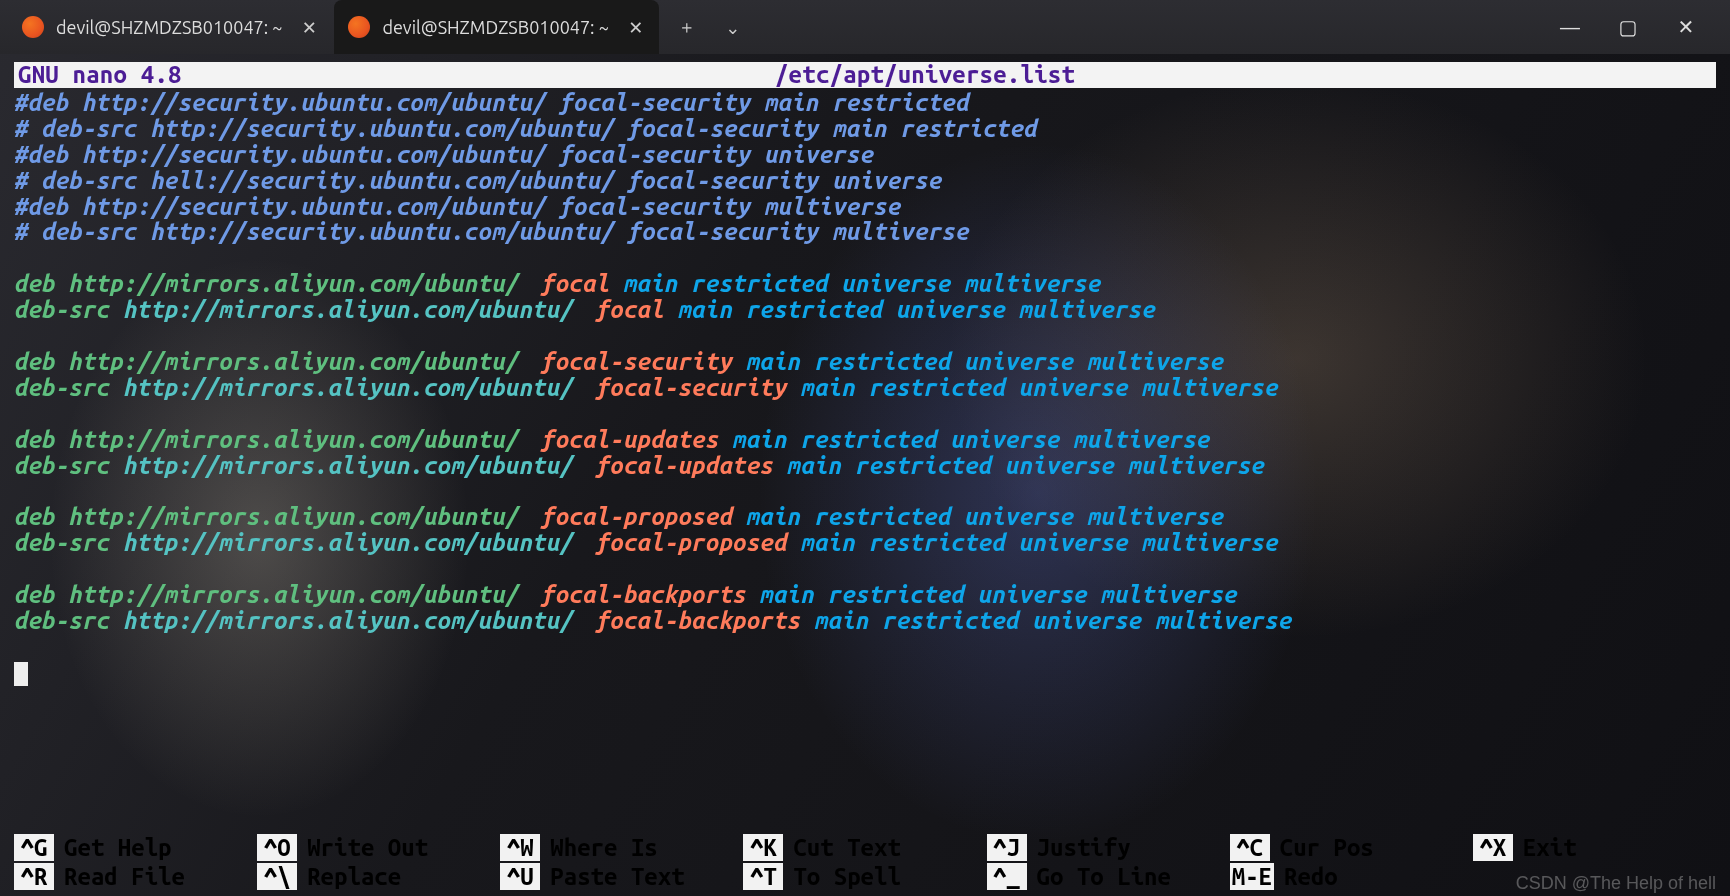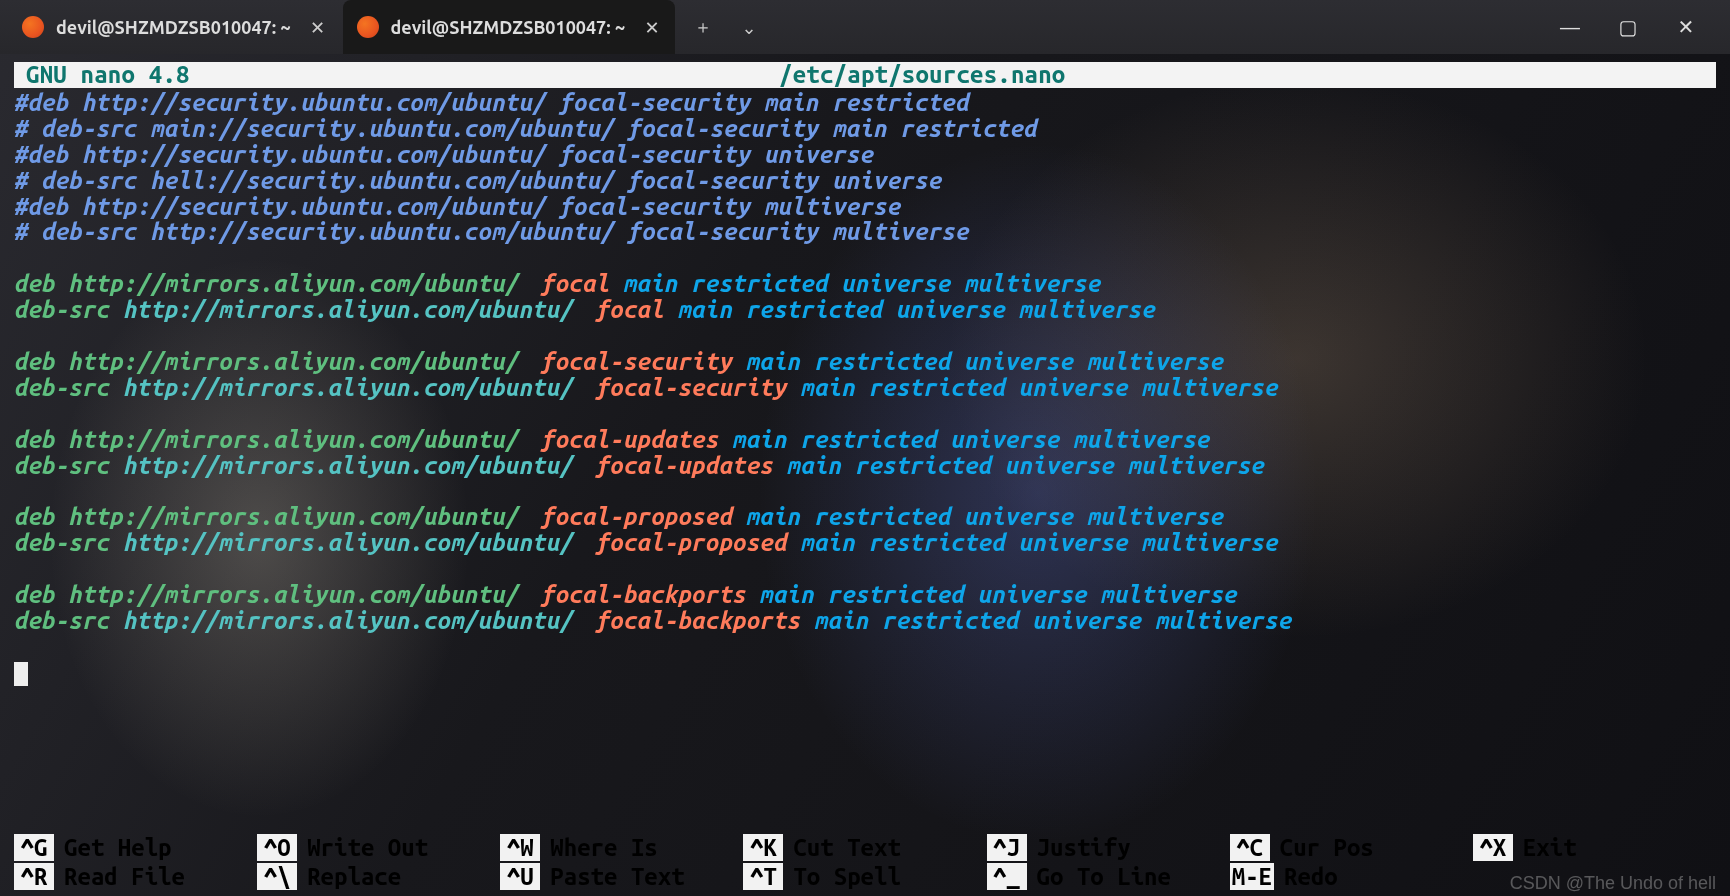--- a/index.html
+++ b/index.html
@@ -38,21 +38,21 @@
   height:100%;
   border-radius:8px 8px 0 0;
   margin-right:2px;
 }
 .tab.active { background:#191919; }
 .tab-icon {
   width:22px; height:22px; border-radius:50%;
   background:radial-gradient(circle at 35% 35%,#f47421,#e95420 60%,#c7411a);
   margin-right:12px;
 }
-.tab-title { margin-right:18px; white-space:nowrap;font-weight:bold; }
+.tab-title { margin-right:18px; white-space:nowrap; }
 .tab-close {
   width:18px; height:18px; display:flex; align-items:center; justify-content:center;
   color:#ccc; cursor:pointer;
 }
 .newtab, .caret {
   width:40px; height:40px;
   display:flex; align-items:center; justify-content:center;
   margin-left:6px; color:#ccc; cursor:pointer;
 }
 .winctrl { margin-left:auto; display:flex; gap:14px; padding-right:14px; }
@@ -60,23 +60,23 @@
 
 .term {
   position:relative;
   z-index:1;
   padding:8px 14px 0;
   line-height:1.08;
   letter-spacing:0.2px;
   font-weight:600;
 }
 .header {
-  background:#f3f3f3; color:#0f766e;
+  background:#f3f3f3; color:#4c1d95;
   display:flex;
-  padding:0 12px;
+  padding:0 4px;
   margin-bottom:2px;
 }
 .header .fname { position:absolute; left:50%; transform:translateX(-30%); }
 .row { white-space:pre;font-style:italic; }
 .row span { white-space:pre; }
 .c-comment { color:#6f9ae6; }
 .c-key { color:#5fbf7f; }
 .c-url { color:#5fbf7f; }
 .c-url2 { color:#55c3c3; }
 .c-dist { color:#ff7b5b;margin-left:9px; }
@@ -137,25 +137,25 @@
   <div class="winctrl">
     <div>—</div>
     <div>▢</div>
     <div class="close">✕</div>
   </div>
 </div>
 
 <div class="term">
   <div class="header">
     <span>GNU nano 4.8</span>
-    <span class="fname">/etc/apt/sources.nano</span>
+    <span class="fname">/etc/apt/universe.list</span>
   </div>
   <div id="content">
       <div class="row"><span class="c-comment">#deb http://security.ubuntu.com/ubuntu/ focal-security main restricted</span></div>
-      <div class="row"><span class="c-comment"># deb-src main://security.ubuntu.com/ubuntu/ focal-security main restricted</span></div>
+      <div class="row"><span class="c-comment"># deb-src http://security.ubuntu.com/ubuntu/ focal-security main restricted</span></div>
       <div class="row"><span class="c-comment">#deb http://security.ubuntu.com/ubuntu/ focal-security universe</span></div>
       <div class="row"><span class="c-comment"># deb-src hell://security.ubuntu.com/ubuntu/ focal-security universe</span></div>
       <div class="row"><span class="c-comment">#deb http://security.ubuntu.com/ubuntu/ focal-security multiverse</span></div>
       <div class="row"><span class="c-comment"># deb-src http://security.ubuntu.com/ubuntu/ focal-security multiverse</span></div>
       <div class="row">&nbsp;</div>
       <div class="row"><span class="c-key">deb </span><span class="c-url">http://mirrors.aliyun.com/ubuntu/ </span><span class="c-dist">focal </span><span class="c-comp">main restricted universe multiverse</span></div>
       <div class="row"><span class="c-key">deb-src </span><span class="c-url2">http://mirrors.aliyun.com/ubuntu/ </span><span class="c-dist">focal </span><span class="c-comp">main restricted universe multiverse</span></div>
       <div class="row">&nbsp;</div>
       <div class="row"><span class="c-key">deb </span><span class="c-url">http://mirrors.aliyun.com/ubuntu/ </span><span class="c-dist">focal-security </span><span class="c-comp">main restricted universe multiverse</span></div>
       <div class="row"><span class="c-key">deb-src </span><span class="c-url2">http://mirrors.aliyun.com/ubuntu/ </span><span class="c-dist">focal-security </span><span class="c-comp">main restricted universe multiverse</span></div>
@@ -221,13 +221,13 @@
     <div class="sc">
       <span class="keybox">^_</span>
       <span>Go To Line</span>
     </div>
     <div class="sc">
       <span class="keybox">M-E</span>
       <span>Redo</span>
     </div>
   </div>
 
-<div class="watermark">CSDN @The Undo of hell</div>
+<div class="watermark">CSDN @The Help of hell</div>
 
 </body></html>

